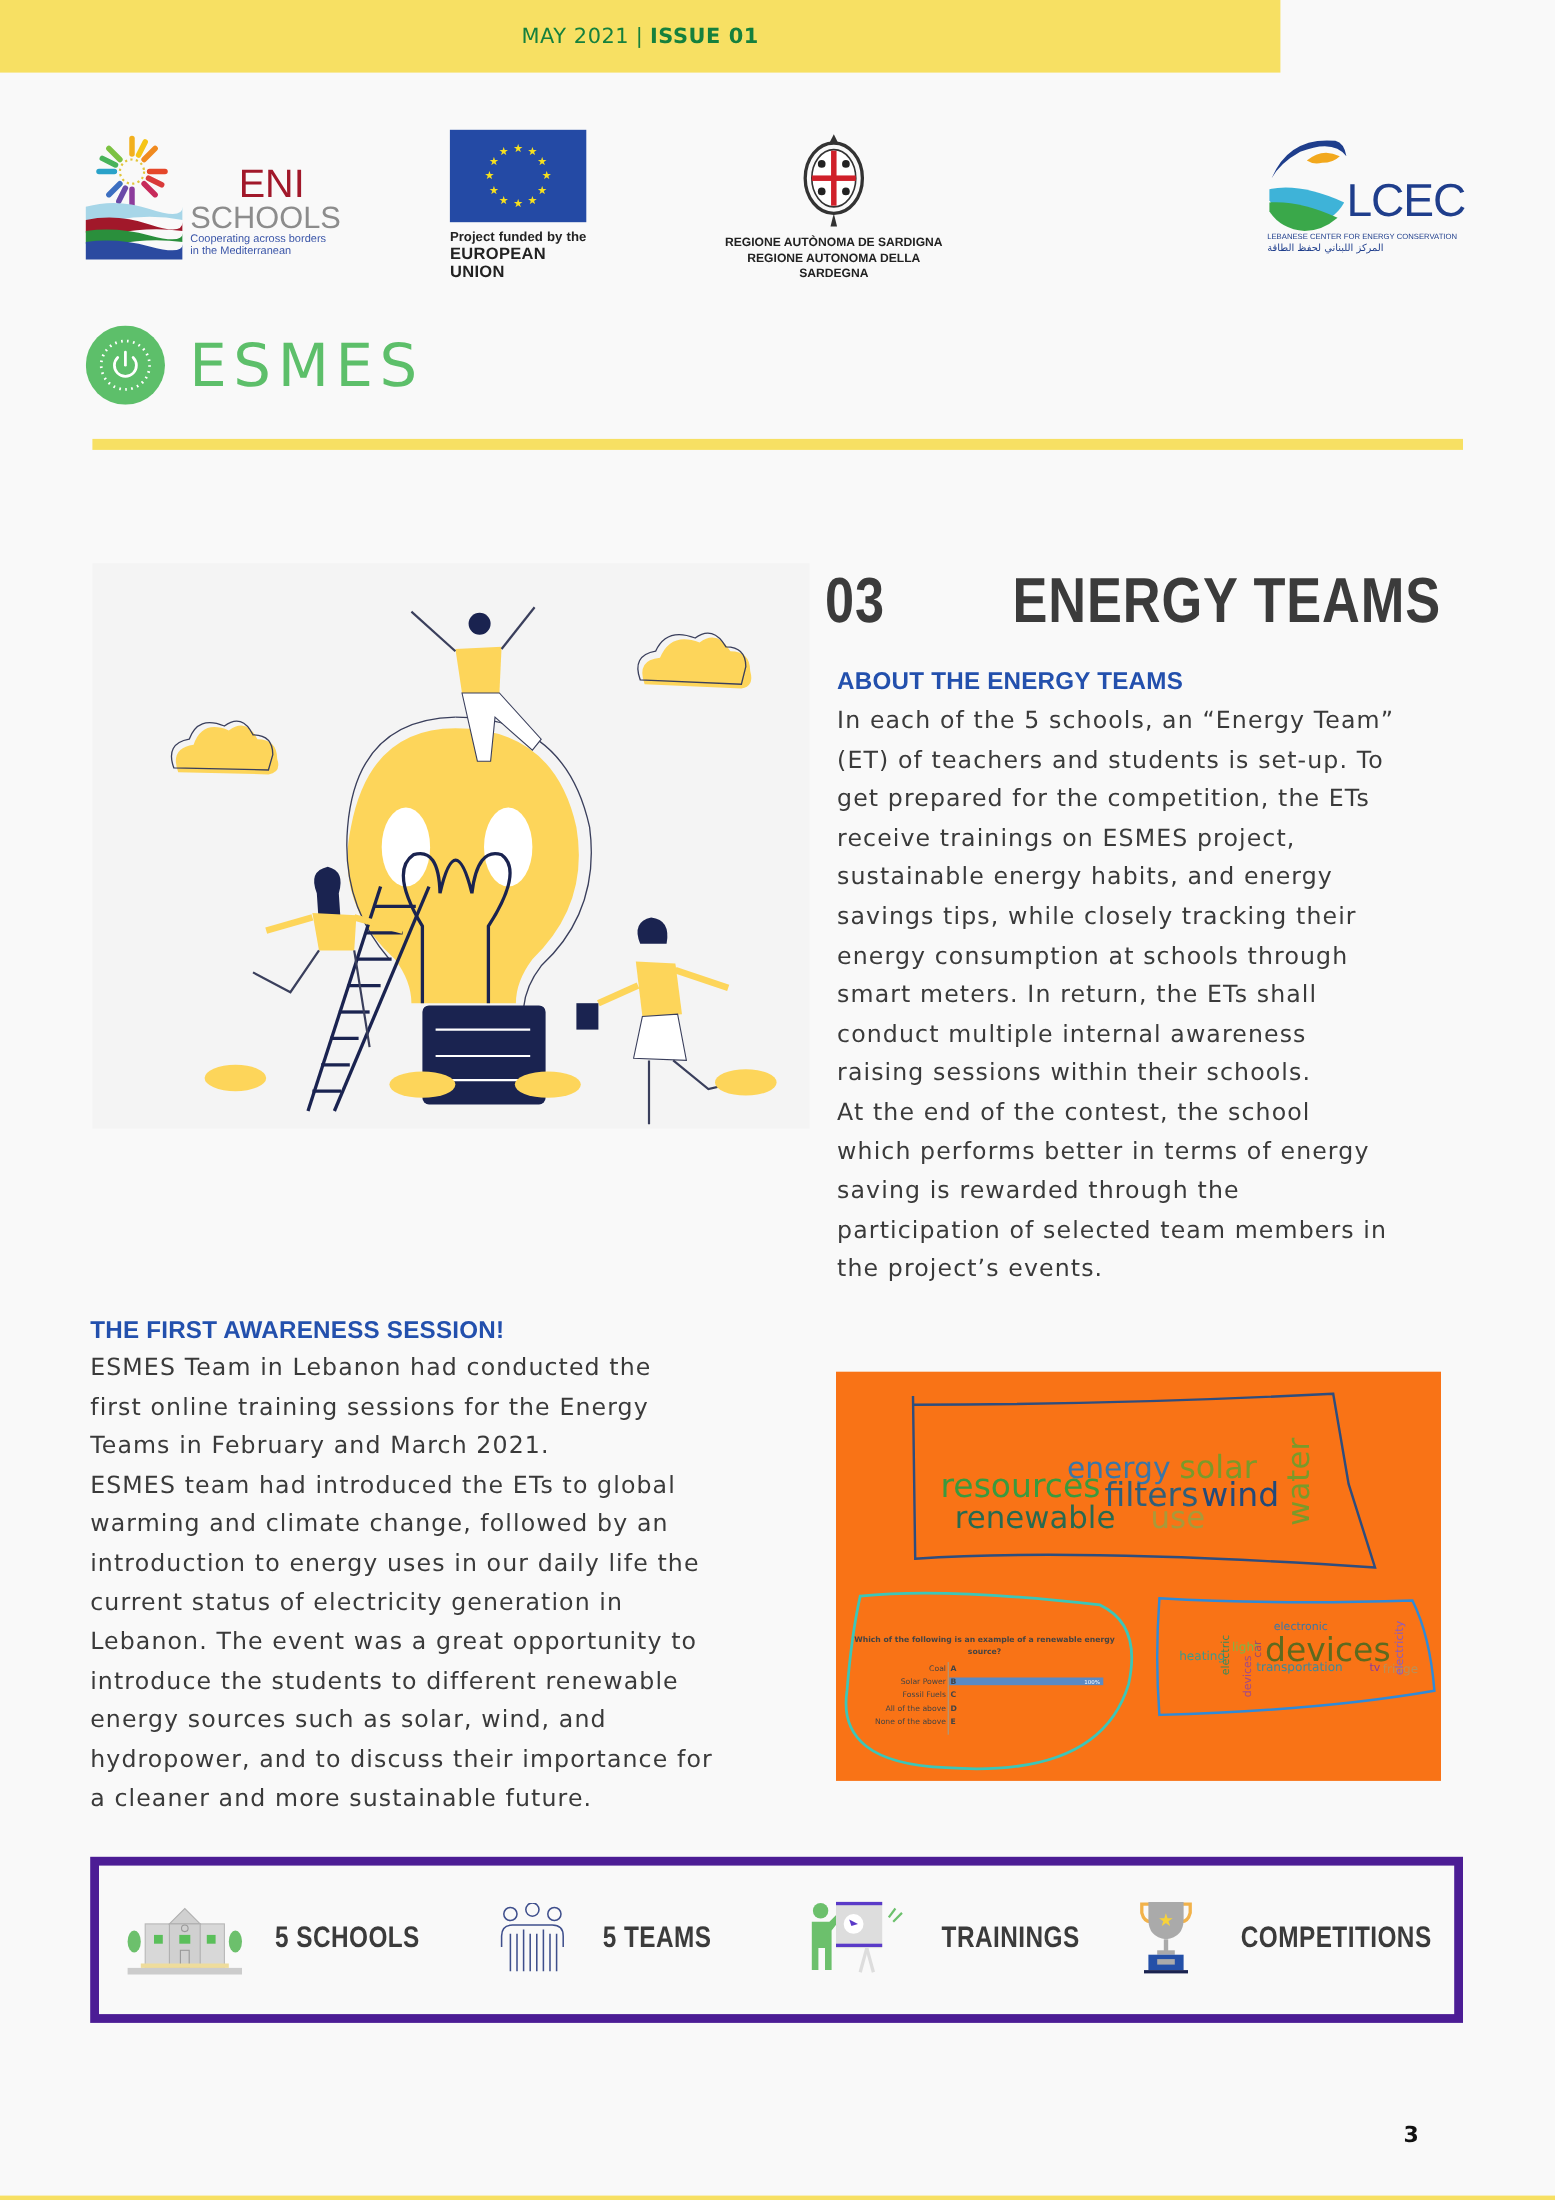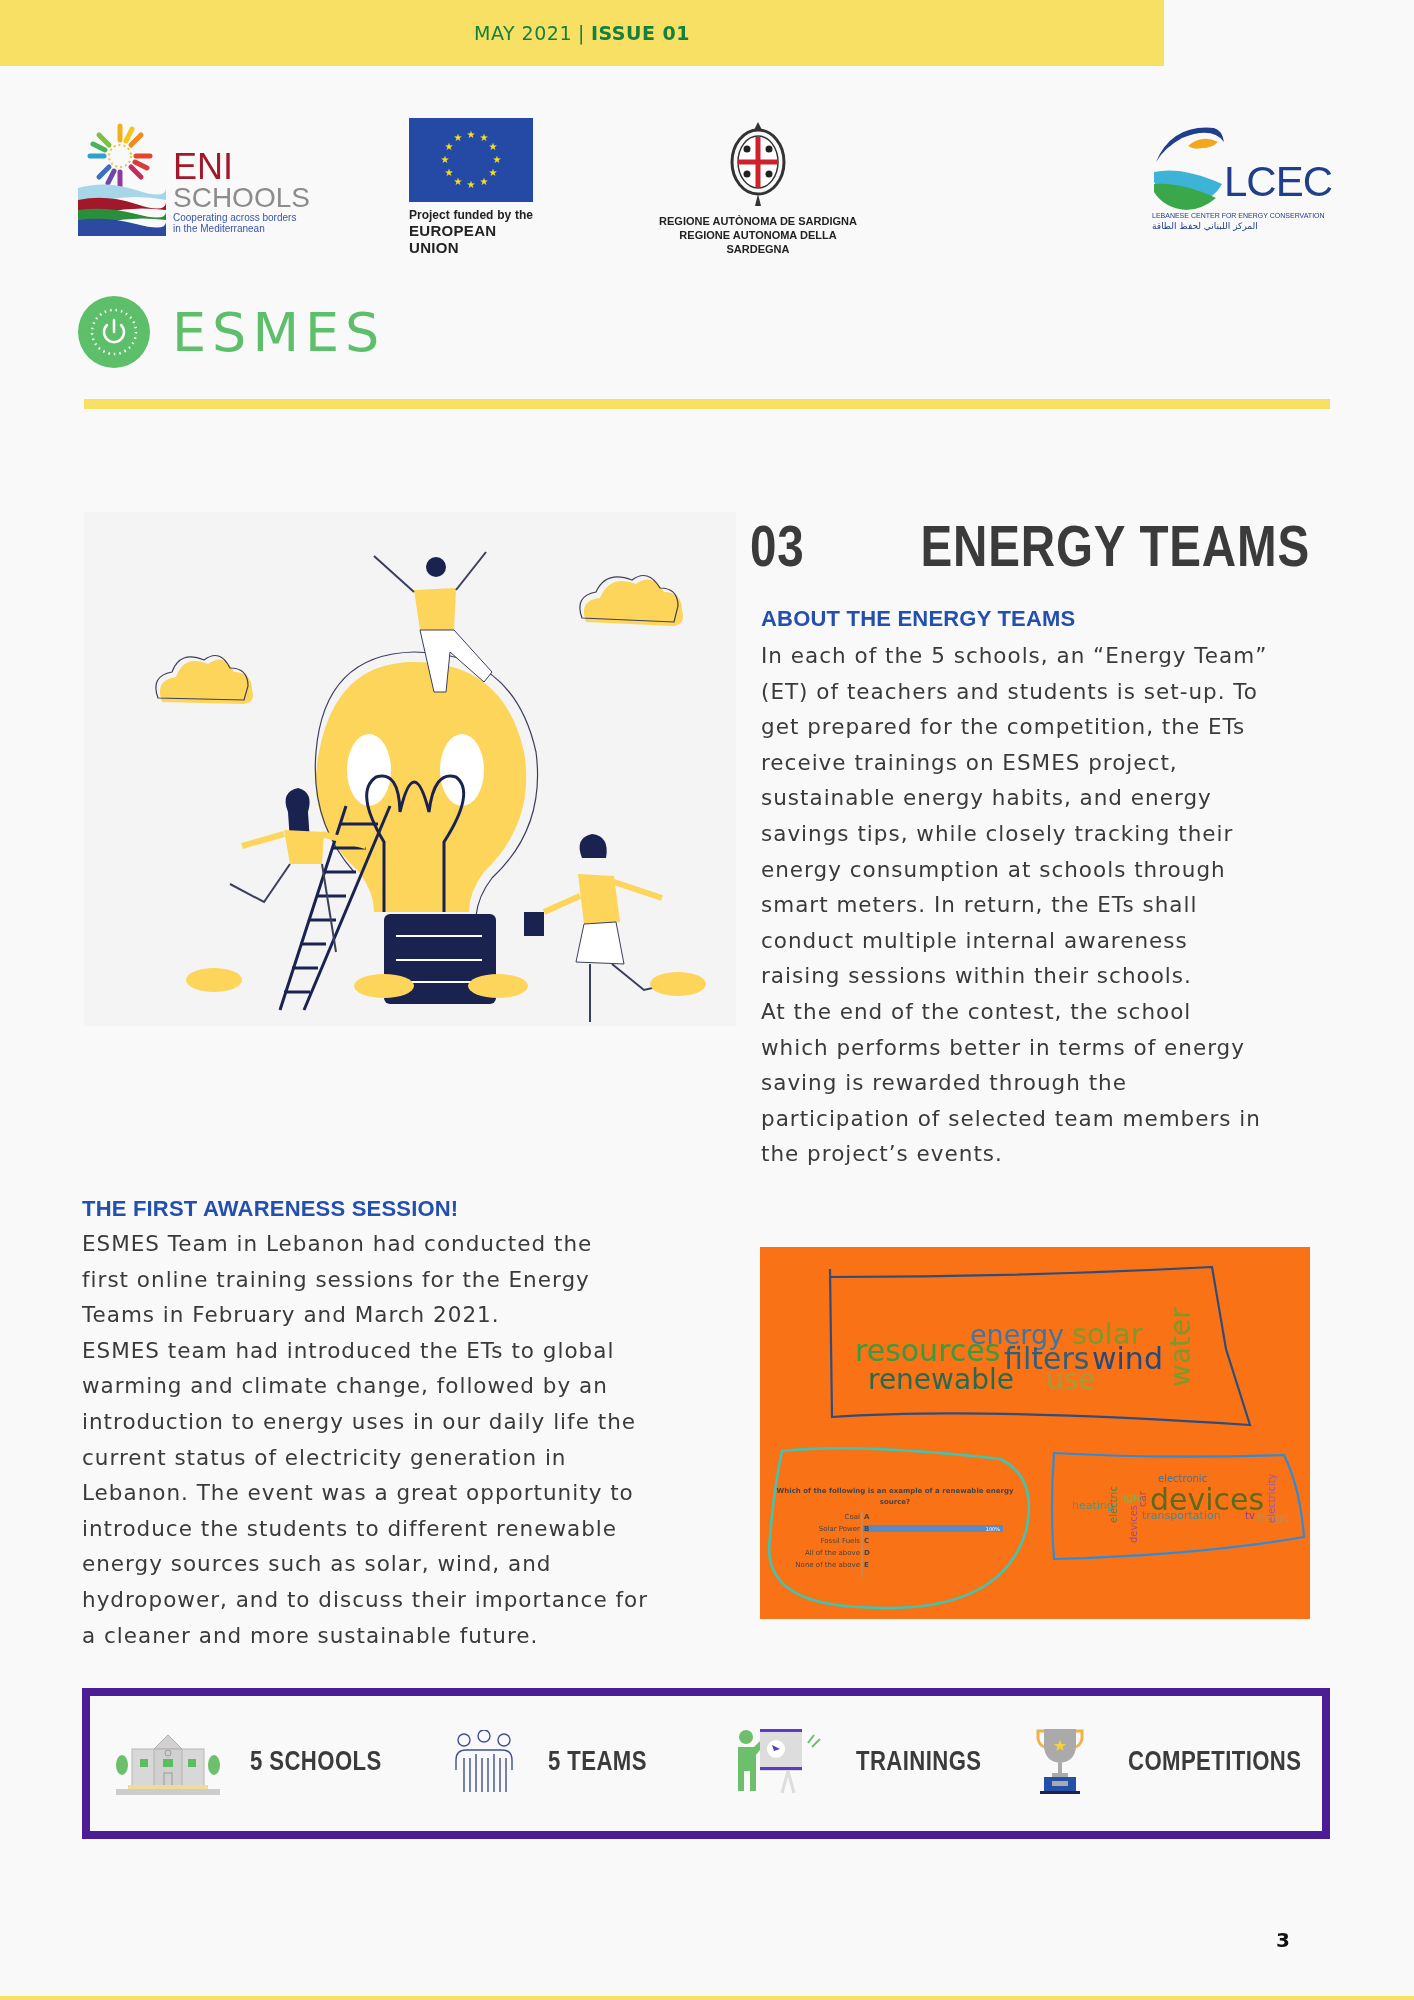--- a/index.html
+++ b/index.html
@@ -6,21 +6,21 @@
   html, body { width: 1414px; height: 2000px; background: #f9f9f9; overflow: hidden; }
   body { position: relative; font-family: "DejaVu Sans", sans-serif; color: #3a3a3a; }
 
   .topbar { position: absolute; left: 0; top: 0; width: 1164px; height: 66px; background: #f7e063; display: flex; align-items: center; justify-content: center; font-size: 19px; color: #15803d; letter-spacing: 0.5px; }
   .topbar .sep { margin: 0 6px; }
   .topbar b { font-weight: bold; }
 
   .logo { position: absolute; }
   .logo-eni { left: 76px; top: 118px; width: 240px; height: 124px; }
   .eni-text { position: absolute; left: 97px; top: 32px; }
-  .eni-big { font-family: "Liberation Sans", sans-serif; font-size: 36px; color: #a1182a; line-height: 34px; }
+  .eni-big { font-family: "Liberation Sans", sans-serif; font-size: 36px; color: #a1182a; line-height: 34px; margin-left: 44px; }
   .eni-mid { font-family: "Liberation Sans", sans-serif; font-size: 28px; color: #8c8c8c; line-height: 28px; }
   .eni-small { font-family: "Liberation Sans", sans-serif; font-size: 10px; color: #3a55a8; line-height: 11px; }
 
   .logo-eu { left: 409px; top: 118px; width: 124px; height: 125px; }
   .eu-flag { width: 124px; height: 84px; background: #244aa5; position: relative; }
   .eu-caption1 { font-family: "Liberation Sans", sans-serif; font-size: 12px; font-weight: bold; color: #222; margin-top: 6px; display: flex; justify-content: space-between; }
   .eu-caption2 { font-family: "Liberation Sans", sans-serif; font-size: 15px; font-weight: bold; color: #222; letter-spacing: 0.3px; }
 
   .logo-sard { left: 648px; top: 118px; width: 220px; height: 128px; text-align: center; }
   .sard-text { font-family: "Liberation Sans", sans-serif; font-size: 11px; font-weight: bold; color: #222; line-height: 14px; margin-top: 4px; }

